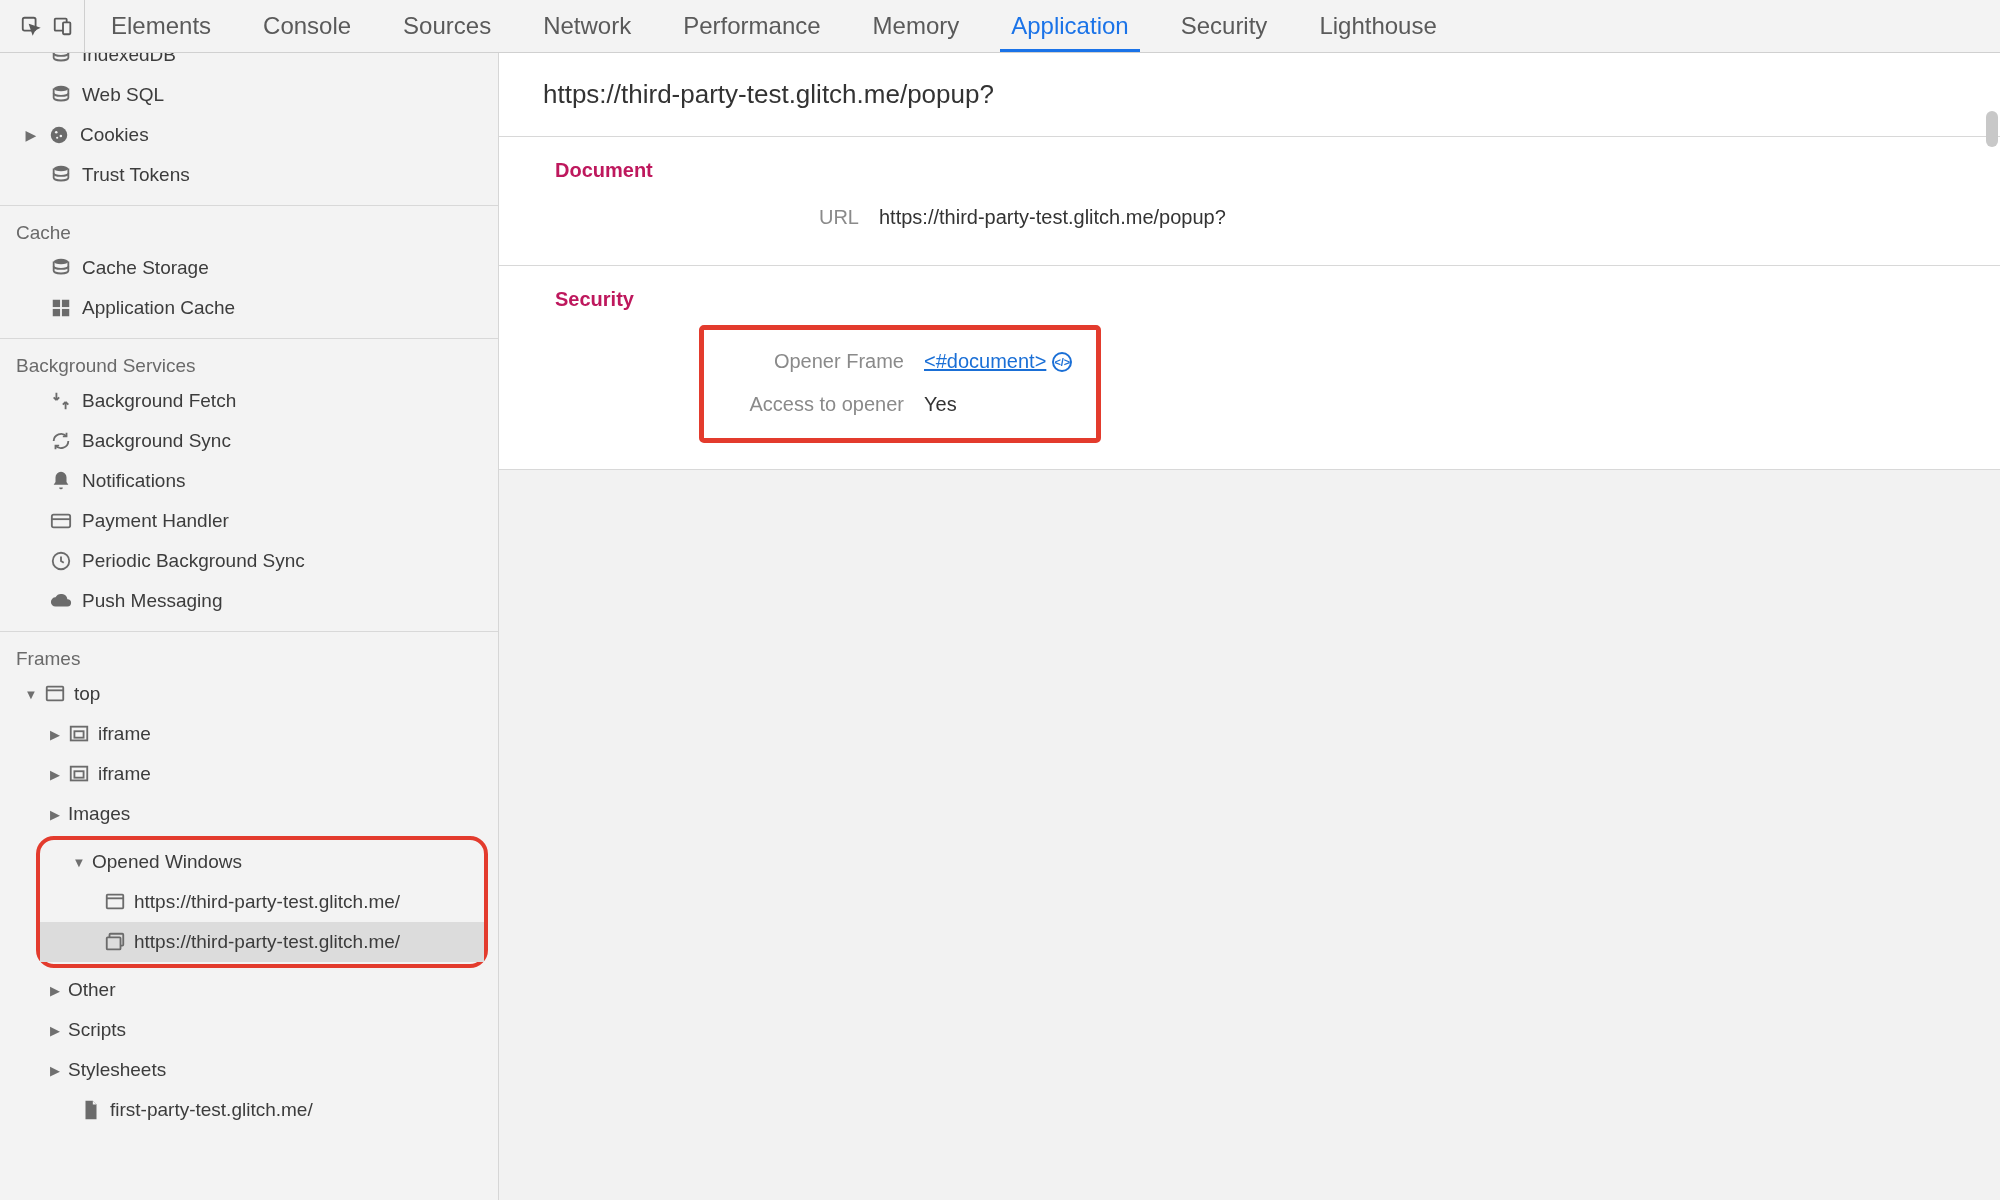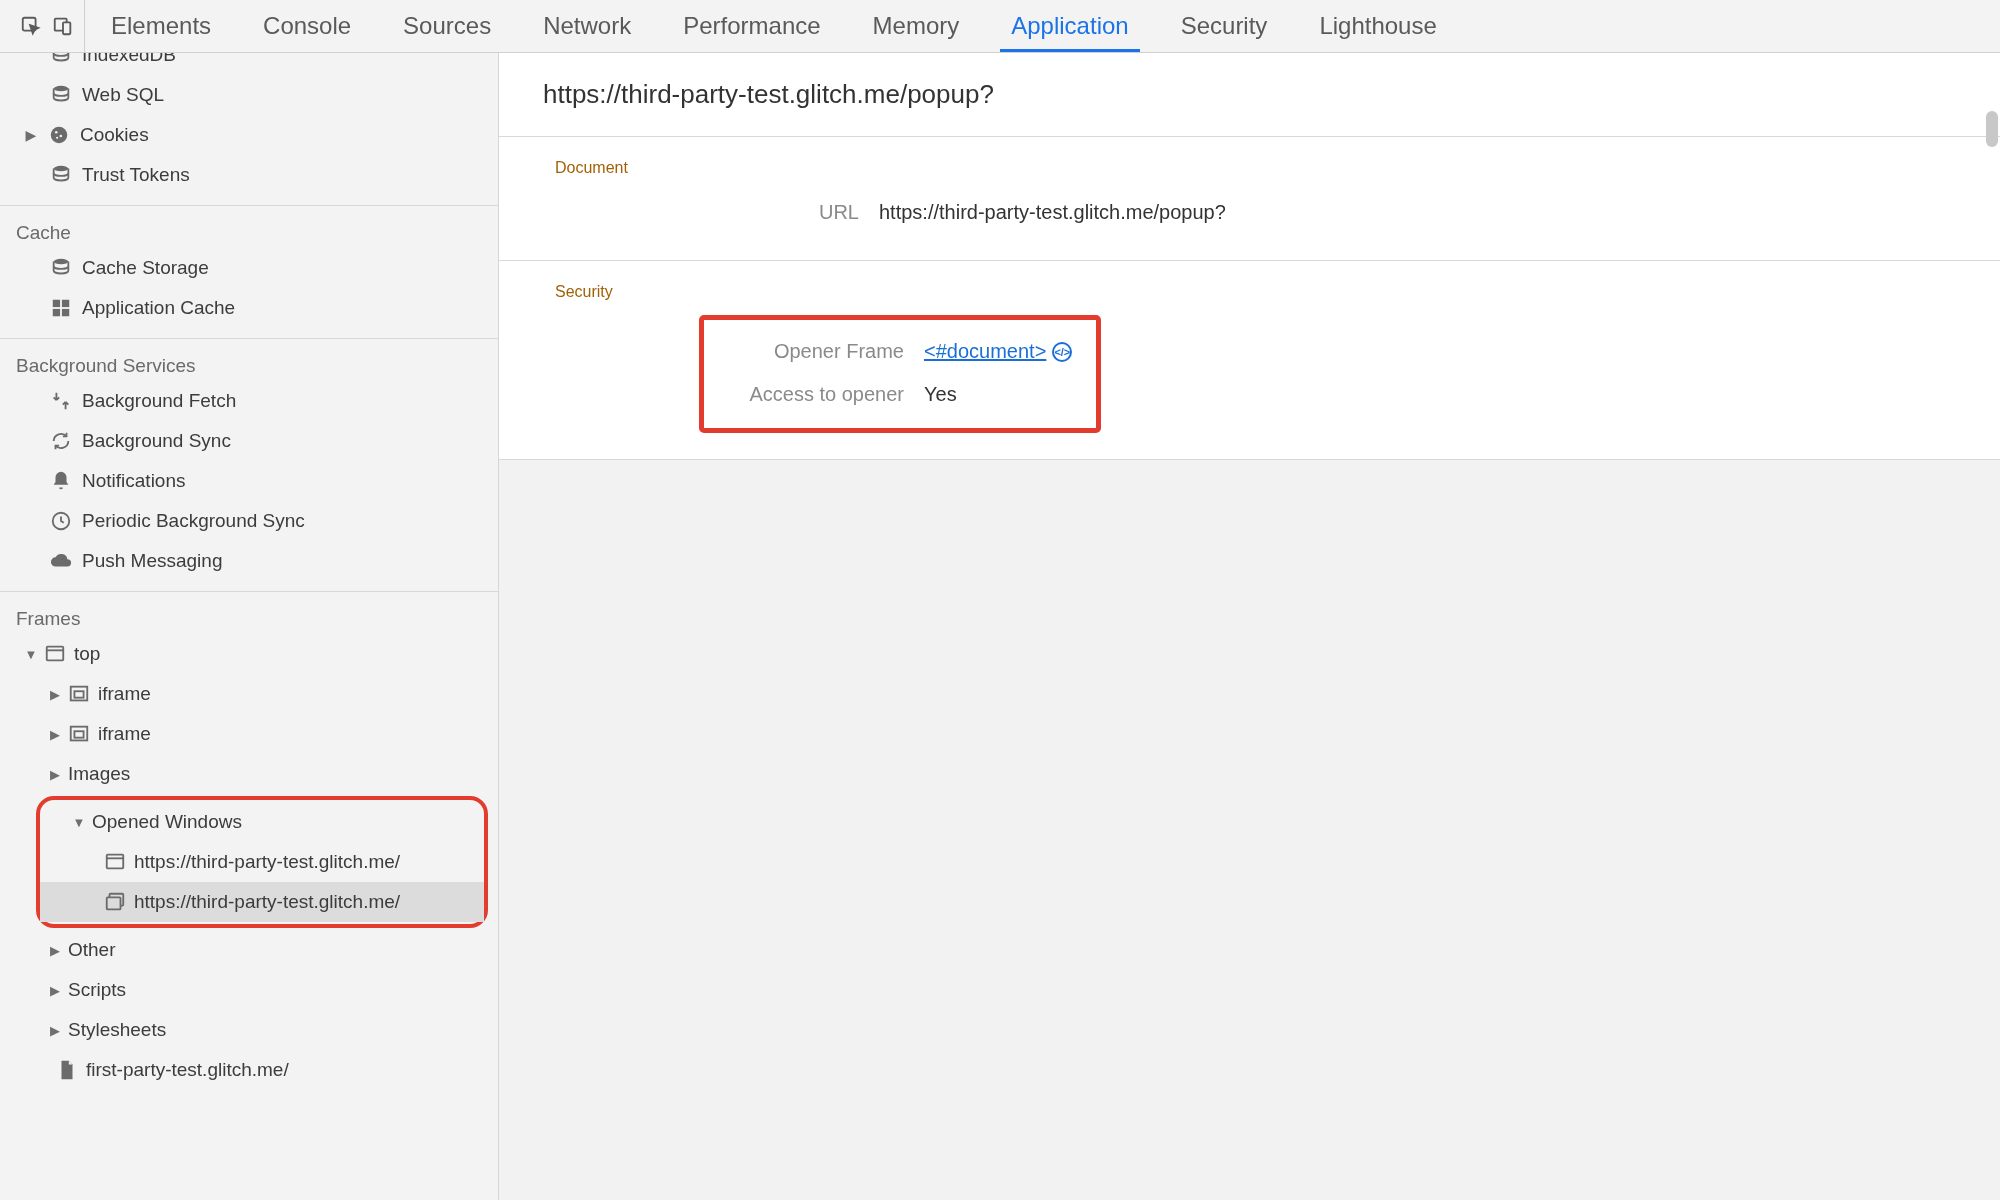--- a/index.html
+++ b/index.html
@@ -107,21 +107,21 @@
     justify-content: center;
     color: #6b6b6b;
   }
   .ico svg { width: 22px; height: 22px; }
 
   
   .frames .row { display:flex; align-items:center; height: 40px; white-space:nowrap; overflow:hidden; text-overflow:ellipsis; }
   .frames .row span.label { overflow:hidden; text-overflow:ellipsis; }
   .frames .d1 { padding-left: 24px; }
   .frames .d2 { padding-left: 48px; }
-  .frames .d3 { padding-left: 56px; }
+  .frames .d3 { padding-left: 80px; }
   .frames .row .arrow { width:14px; font-size:13px; color:#6f6f6f; margin-right:6px; display:inline-flex; justify-content:center; }
   .frames .row .ico { margin-right:8px; }
 
   
   .redbox {
     border: 4px solid #e33b2d;
     border-radius: 18px;
     pointer-events: none;
   }
   .redbox.frames-box {
@@ -136,23 +136,23 @@
     font-size: 26px;
     color: #333;
     border-bottom: 1px solid #d8d8d8;
   }
   .panel {
     background: #fff;
     border-bottom: 1px solid #d8d8d8;
     padding: 18px 0 26px 0;
   }
   .panel-heading {
-    font-weight: 400;
-    font-size: 16px;
-    color: #a16207;
+    font-weight: 700;
+    font-size: 20px;
+    color: #be185d;
     padding: 4px 0 14px 56px;
   }
   .kv-row {
     display: flex;
     align-items: center;
     font-size: 20px;
     padding: 10px 0;
   }
   .kv-row .k {
     width: 380px;
@@ -321,20 +321,29 @@
         <span class="ico">
           <svg viewBox="0 0 24 24" fill="#6b6b6b">
               <path d="M12 2a6 6 0 0 0-6 6v5l-2 3h16l-2-3V8a6 6 0 0 0-6-6zM10 19a2 2 0 0 0 4 0"></path>
             </svg>
         </span>
         <span>Notifications</span>
       </div>
       <div class="tree-item l1">
         <span class="ico">
           <svg viewBox="0 0 24 24" fill="none" stroke="#6b6b6b" stroke-width="2">
+              <rect x="2" y="5" width="20" height="14" rx="2"></rect>
+              <path d="M2 10h20"></path>
+            </svg>
+        </span>
+        <span>Payment Handler</span>
+      </div>
+      <div class="tree-item l1">
+        <span class="ico">
+          <svg viewBox="0 0 24 24" fill="none" stroke="#6b6b6b" stroke-width="2">
               <circle cx="12" cy="12" r="9"></circle>
               <path d="M12 7v5l3 2"></path>
             </svg>
         </span>
         <span>Periodic Background Sync</span>
       </div>
       <div class="tree-item l1">
         <span class="ico">
           <svg viewBox="0 0 24 24" fill="#6b6b6b">
               <path d="M6 18a5 5 0 0 1 0-10 7 7 0 0 1 13 2 4 4 0 0 1 0 8H6z"></path>

